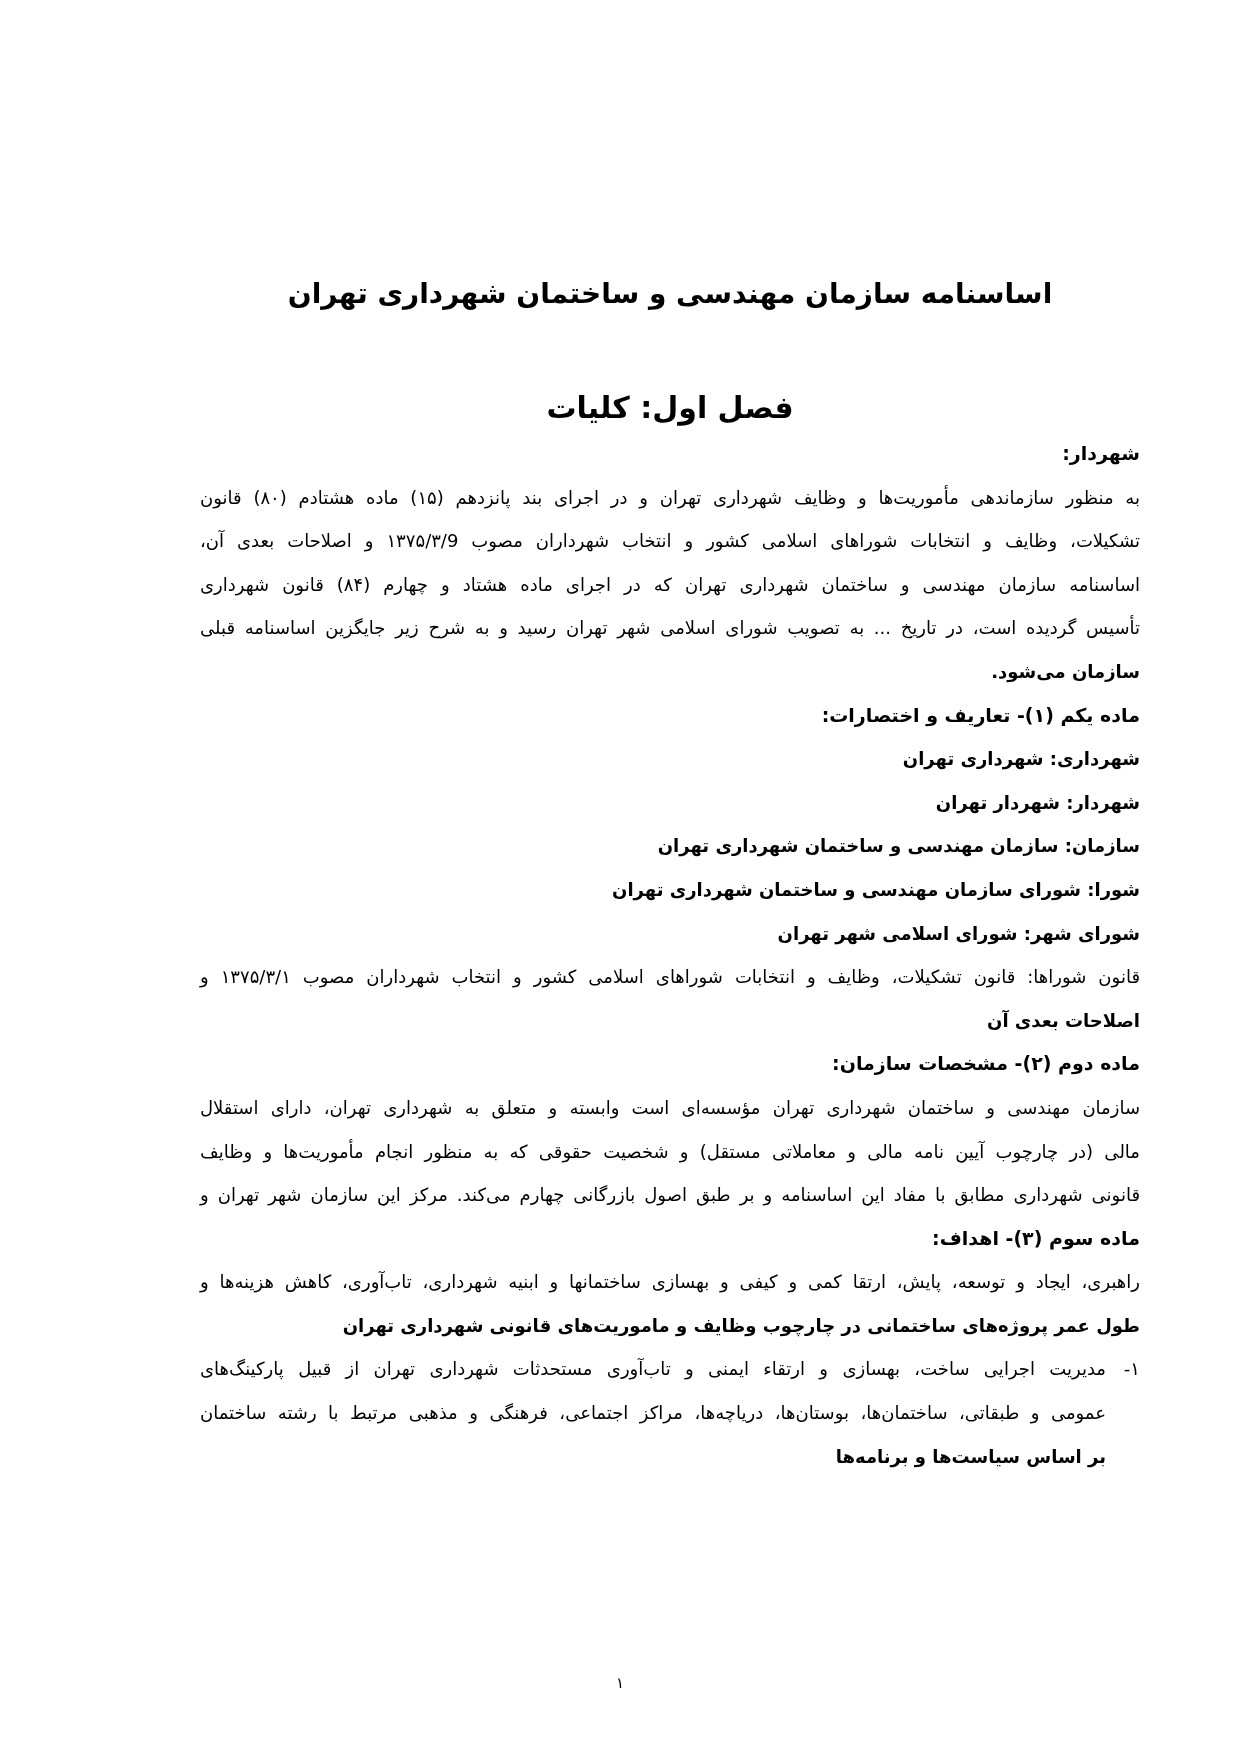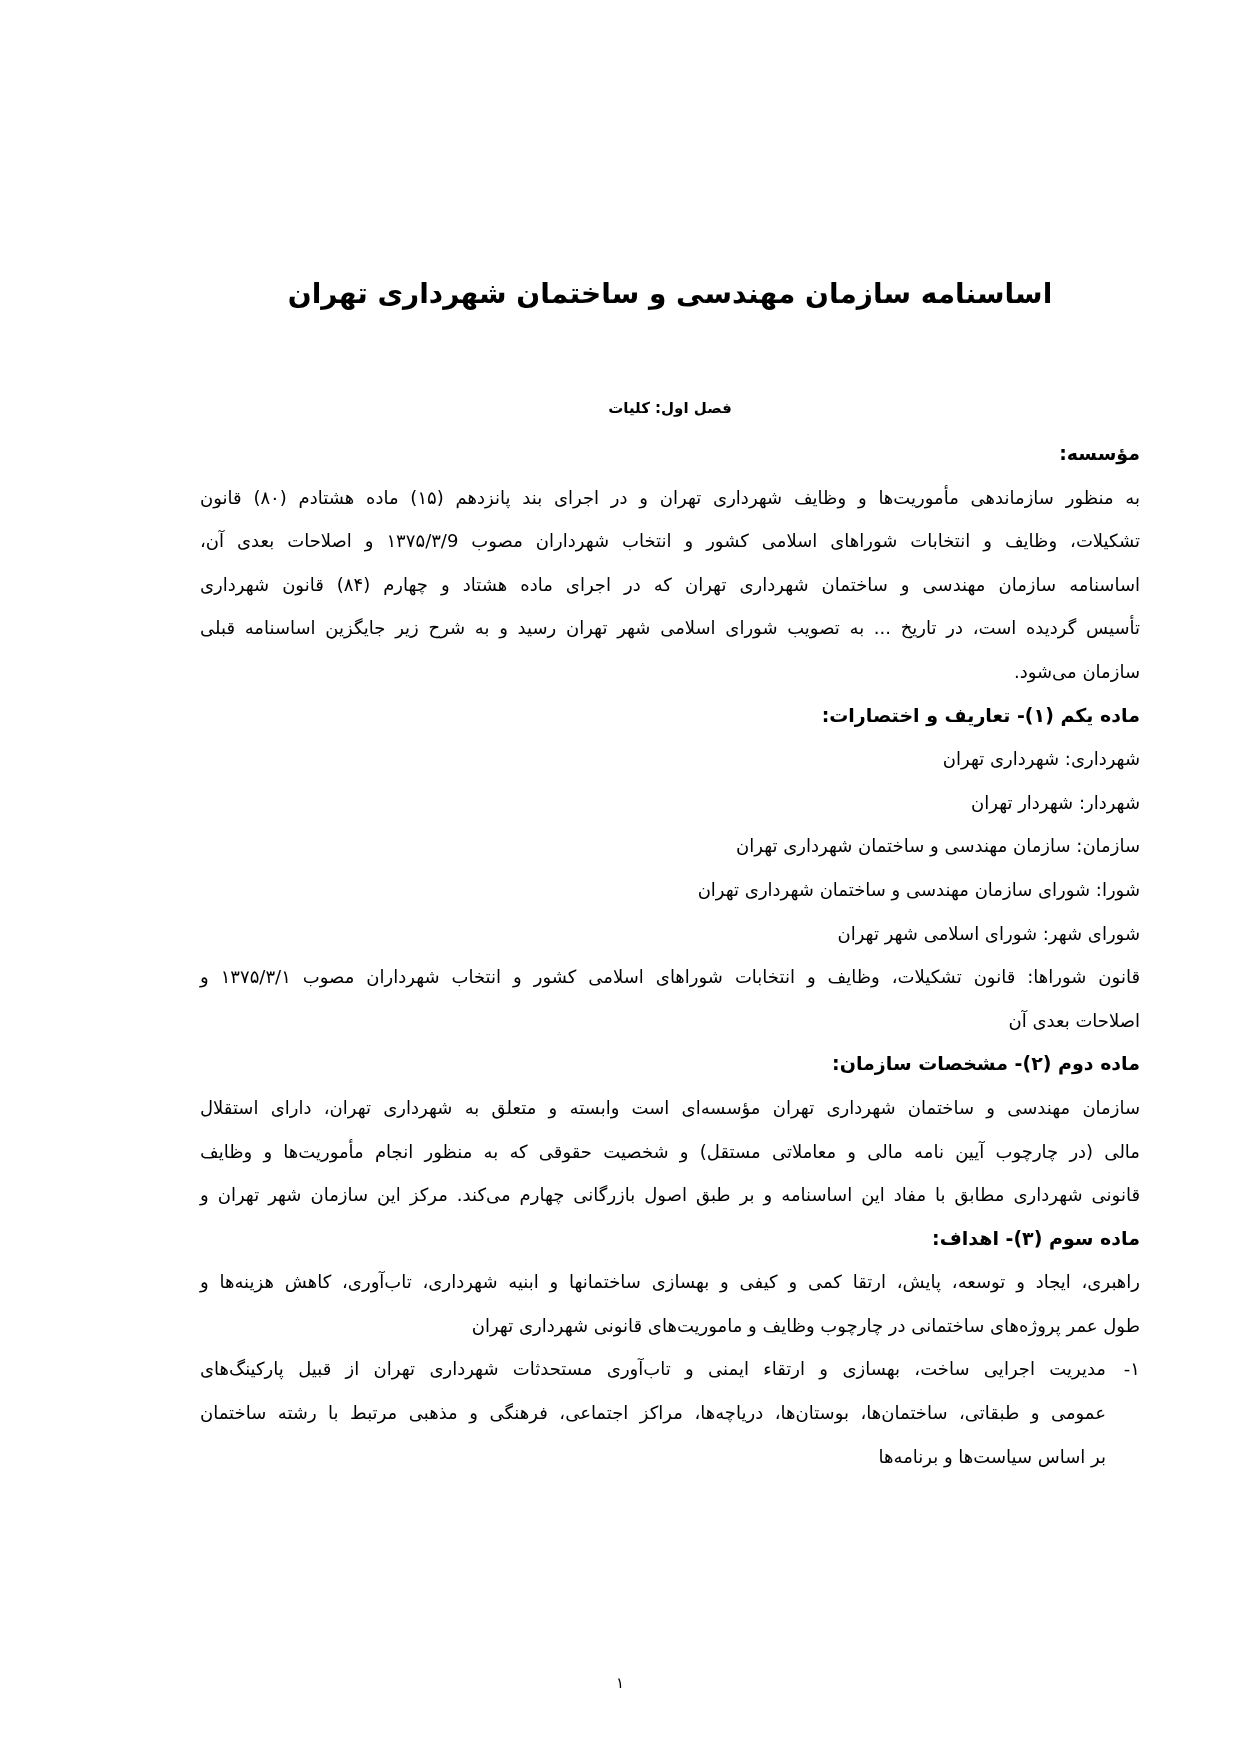--- a/index.html
+++ b/index.html
@@ -25,21 +25,21 @@
   .doc-title {
     padding-top: 272px;
     font-size: 28px;
     font-weight: bold;
     line-height: 44px;
     text-align: center;
     white-space: nowrap;
   }
   .chapter-heading {
     margin-top: 72px;
-    font-size: 15px;
+    font-size: 30px;
     font-weight: bold;
     line-height: 40px;
     text-align: center;
     white-space: nowrap;
   }
   .body-flow {
     margin-top: 4px;
     font-size: 18px;
     line-height: 43.6px;
   }
@@ -48,21 +48,21 @@
     line-height: 43.6px;
     white-space: nowrap;
   }
   
   .j {
     text-align: justify;
     text-align-last: justify;
     text-justify: inter-word;
   }
   
-  .r { text-align: right; }
+  .r { text-align: right; font-weight: bold; }
   
   .h {
     font-weight: bold;
     font-size: 19px;
     text-align: right;
   }
   .list-item { display: flex; }
   .list-marker {
     width: 34px;
     flex: 0 0 34px;
@@ -85,21 +85,21 @@
 
 <div class="page">
   <div class="content">
 
     <div class="doc-title">اساسنامه سازمان مهندسی و ساختمان شهرداری تهران</div>
 
     <div class="chapter-heading">فصل اول: کلیات</div>
 
     <div class="body-flow">
 
-      <div class="line h">مؤسسه:</div>
+      <div class="line h">شهردار:</div>
       <div class="line j">به منظور سازماندهی مأموریت‌ها و وظایف شهرداری تهران و در اجرای بند پانزدهم (۱۵) ماده هشتادم (۸۰) قانون</div>
       <div class="line j">تشکیلات، وظایف و انتخابات شوراهای اسلامی کشور و انتخاب شهرداران مصوب ۱۳۷۵/۳/9 و اصلاحات بعدی آن،</div>
       <div class="line j">اساسنامه سازمان مهندسی و ساختمان شهرداری تهران که در اجرای ماده هشتاد و چهارم (۸۴) قانون شهرداری</div>
       <div class="line j">تأسیس گردیده است، در تاریخ ... به تصویب شورای اسلامی شهر تهران رسید و به شرح زیر جایگزین اساسنامه قبلی</div>
       <div class="line r">سازمان می‌شود.</div>
 
       <div class="line h">ماده یکم (۱)- تعاریف و اختصارات:</div>
       <div class="line r">شهرداری: شهرداری تهران</div>
       <div class="line r">شهردار: شهردار تهران</div>
       <div class="line r">سازمان: سازمان مهندسی و ساختمان شهرداری تهران</div>

